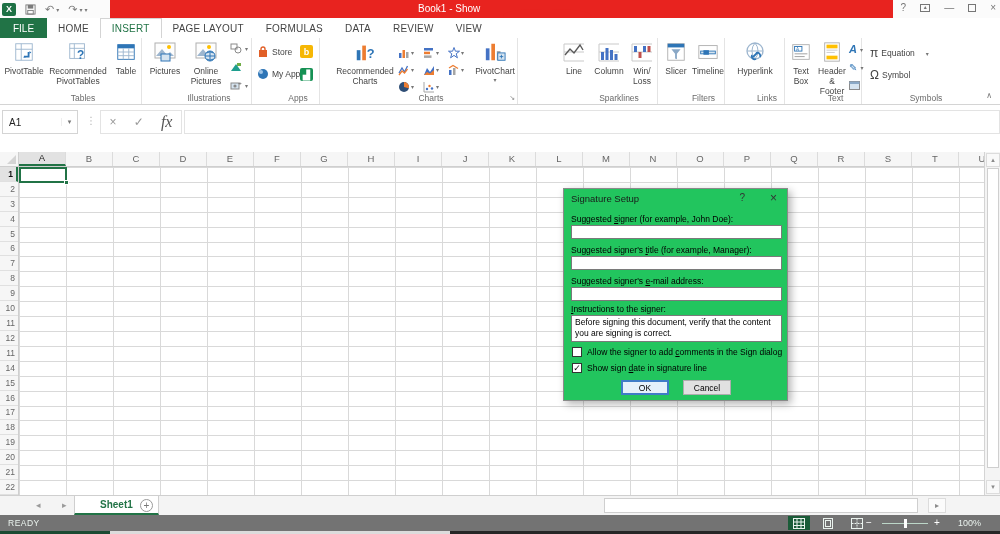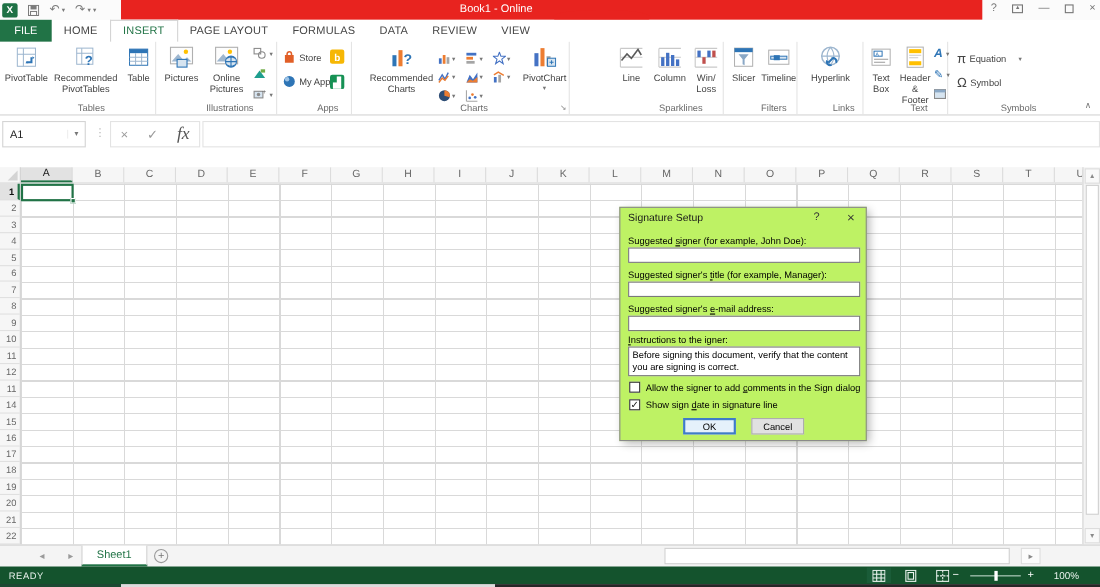--- a/index.html
+++ b/index.html
@@ -84,45 +84,45 @@
 
   
   #vscroll { left:984px; top:152px; width:16px; height:343px; background:#f4f4f4; border-left:1px solid #d4d4d4; }
   .scroll-arrow { position:absolute; left:1px; width:14px; height:14px; background:#f9f9f9; border:1px solid #dcdcdc;
     color:#8a8a8a; font-size:7px; display:flex; align-items:center; justify-content:center; }
   #vthumb { position:absolute; left:2px; top:16px; width:12px; height:300px; background:#fff; border:1px solid #cfcfcf; }
 
   
   #tabbar { left:0; top:495px; width:1000px; height:20px; background:#f4f4f4; border-top:1px solid #cfcfcf; }
   .tb-nav { position:absolute; top:4px; color:#9a9a9a; font-size:9px; }
-  #sheet-tab { left:74px; top:0; height:19px; padding:0 13px; background:#fff; border-left:1px solid #cfcfcf;
-    border-right:1px solid #cfcfcf; border-bottom:2px solid #217346; color:#217346; font-weight:normal; font-size:10px;
+  #sheet-tab { left:74px; top:0; height:19px; padding:0 25px; background:#fff; border-left:1px solid #cfcfcf;
+    border-right:1px solid #cfcfcf; border-bottom:2px solid #217346; color:#217346; font-weight:bold; font-size:10px;
     display:flex; align-items:center; }
   #add-sheet { left:140px; top:3px; width:13px; height:13px; border:1px solid #9a9a9a; border-radius:50%;
     color:#777; font-size:10px; line-height:11px; text-align:center; }
   #hscroll-thumb { left:604px; top:2px; width:314px; height:15px; background:#fff; border:1px solid #cfcfcf; }
   #hscroll-right { left:928px; top:2px; width:18px; height:15px; background:#fbfbfb; border:1px solid #dcdcdc;
     color:#8a8a8a; font-size:8px; display:flex; align-items:center; justify-content:center; }
 
   
-  #statusbar { left:0; top:515px; width:1000px; height:16px; background:#14532d; color:#fff; }
+  #statusbar { left:0; top:515px; width:1000px; height:16px; background:#737373; color:#fff; }
   #status-mode { left:8px; top:3px; font-size:8.5px; letter-spacing:.5px; color:#eaf3ee; }
   .viewbtn { position:absolute; top:1px; width:22px; height:14px; display:flex; align-items:center; justify-content:center; }
   .viewbtn.sel { background:#1a5c38; }
   #zoom-out { left:866px; top:2px; font-size:10px; }
   #zoom-track { left:882px; top:8px; width:46px; height:1px; background:#bcd6c8; }
   #zoom-handle { left:904px; top:4px; width:3px; height:9px; background:#fff; }
   #zoom-in { left:934px; top:2px; font-size:10px; }
   #zoom-pct { left:958px; top:3px; font-size:9px; color:#eaf3ee; }
   #bottomstrip { left:0; top:531px; width:1000px; height:3px; background:#262626; }
   #bottomstrip .seg-green { position:absolute; left:0; width:110px; height:3px; background:#1b4a32; }
   #bottomstrip .seg-light { position:absolute; left:110px; width:340px; height:3px; background:#dcdcdc; }
 
   
-  #dialog { left:563px; top:188px; width:225px; height:213px; background:#bef264; border:1px solid #8a8a8a;
+  #dialog { left:563px; top:188px; width:225px; height:213px; background:#22c55e; border:1px solid #8a8a8a;
     box-shadow:3px 3px 8px rgba(0,0,0,.3); z-index:10; font-size:8.5px; color:#000; }
   #dlg-title { position:absolute; left:7px; top:4px; font-size:9.5px; color:#1a1a1a; }
   #dlg-help { position:absolute; right:42px; top:3px; font-size:10px; color:#333; }
   #dlg-close { position:absolute; right:10px; top:2px; font-size:12px; color:#333; }
   .dlg-label { position:absolute; left:7px; color:#000; }
   .dlg-input { position:absolute; left:7px; width:211px; height:14px; background:#fff; border:1px solid #7a7a7a; }
   #dlg-textarea { position:absolute; left:7px; top:126px; width:211px; height:27px; background:#fff;
     border:1px solid #7a7a7a; padding:1px 3px; line-height:11px; }
   .dlg-check { position:absolute; left:8px; display:flex; align-items:center; gap:5px; }
   .cb { width:10px; height:10px; background:#fff; border:1px solid #333; font-size:9px; line-height:9px;
@@ -145,21 +145,21 @@
         <rect x="3" y="7" width="6" height="4" fill="none" stroke="#7b7b7b"></rect>
     </svg>
     <span class="qat-glyph">↶</span>
       <span class="qat-caret">▾</span>
     <span class="qat-glyph">↷</span>
       <span class="qat-caret">▾</span>
     <span class="qat-caret">▾</span>
   </div>
   <div id="redaction" class="abs"></div>
   <div id="redaction-blob" class="abs"></div>
-  <div id="window-title" class="abs">Book1 - Online</div>
+  <div id="window-title" class="abs">Book1 - Show</div>
   <div id="win-controls" class="abs">
     <span>?</span>
     <span class="ribbonopt-box">▴</span>
     <span>—</span>
     <span class="restore-box"></span>
     <span>×</span>
   </div>
 </div>
 <span id="signin-caret" class="abs">▾</span>
 <div id="signin" class="abs">
@@ -605,21 +605,21 @@
 
   <span class="dlg-label" style="top:25px"><span>Suggested </span><span class="ac">s</span><span>igner (for example, John Doe):</span></span>
   <input class="dlg-input" style="top: 36px;">
 
   <span class="dlg-label" style="top:56px"><span>Suggested signer's </span><span class="ac">t</span><span>itle (for example, Manager):</span></span>
   <input class="dlg-input" style="top: 67px;">
 
   <span class="dlg-label" style="top:87px"><span>Suggested signer's </span><span class="ac">e</span><span>-mail address:</span></span>
   <input class="dlg-input" style="top: 98px;">
 
-  <span class="dlg-label" style="top:115px"><span></span><span class="ac">I</span><span>nstructions to the igner:</span></span>
+  <span class="dlg-label" style="top:115px"><span></span><span class="ac">I</span><span>nstructions to the signer:</span></span>
   <div id="dlg-textarea">Before signing this document, verify that the content you are signing is correct.</div>
 
   <div class="dlg-check" style="top:158px">
     <span class="cb"></span>
     <span><span>Allow the signer to add </span><span class="ac">c</span><span>omments in the Sign dialog</span></span>
   </div>
   <div class="dlg-check" style="top:174px">
     <span class="cb">✓</span>
     <span><span>Show sign </span><span class="ac">d</span><span>ate in signature line</span></span>
   </div>

